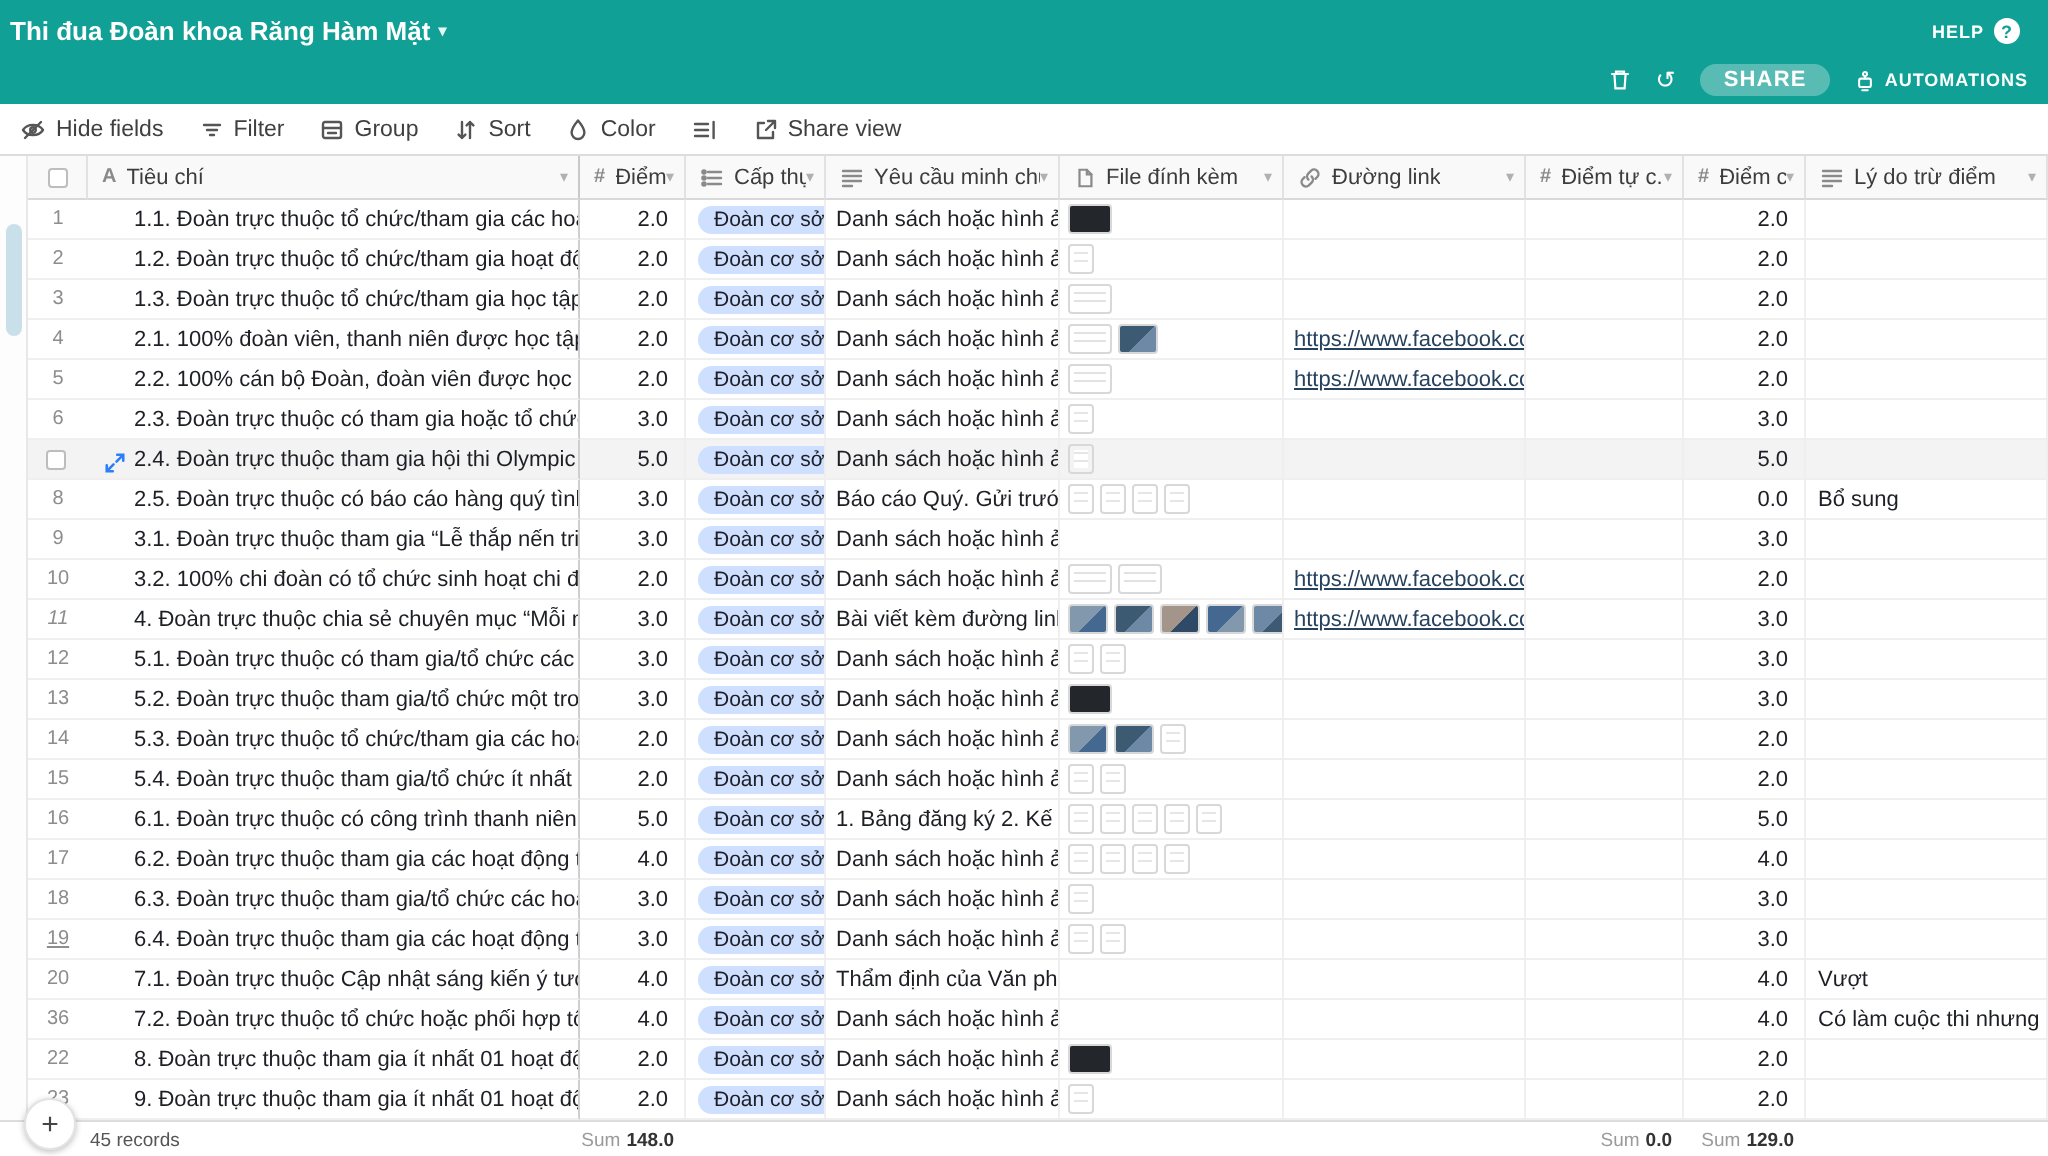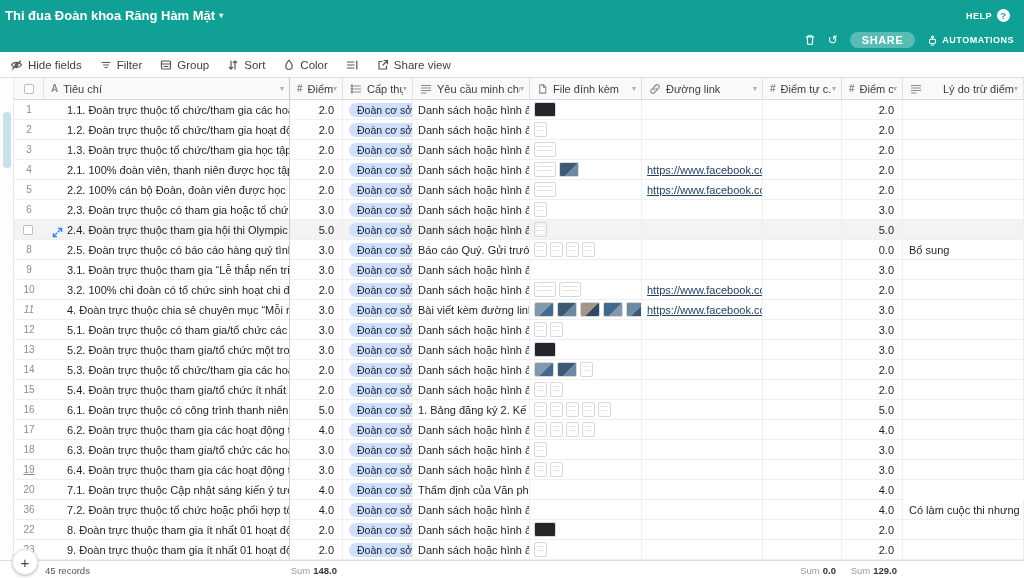--- a/index.html
+++ b/index.html
@@ -236,21 +236,21 @@
         </div>
         <div class="hcell" style="width: 121px;">
           <div class="colicon">
             <svg width="12" height="12" viewBox="0 0 12 12" fill="none" stroke="#8a8a8a" stroke-width="1.1">
               <line x1="1.5" y1="2.5" x2="10.5" y2="2.5"></line>
               <line x1="1.5" y1="5" x2="10.5" y2="5"></line>
               <line x1="1.5" y1="7.5" x2="10.5" y2="7.5"></line>
               <line x1="1.5" y1="10" x2="6" y2="10"></line>
             </svg>
           </div>
-          <div class="" style="overflow: hidden; margin-left: 16px;">Lý do trừ điểm</div>
+          <div class="" style="overflow: hidden;">Lý do trừ điểm</div>
           <div class="chev">▾</div>
         </div>
       </div>
     <div class="rows" id="rows">
         <div class="row">
           <div class="cell rownum" style="width: 30px;">1</div>
           <div class="cell fz" style="width: 246px; padding-left: 23px;">1.1. Đoàn trực thuộc tổ chức/tham gia các hoạt động tuyên t...</div>
           <div class="cell c-num" style="width: 53px;">2.0</div>
           <div class="cell" style="width: 70px; padding-left: 6px;">
             <div class="pill">Đoàn cơ sở</div>
@@ -589,20 +589,21 @@
           <div class="cell fz" style="width: 246px; padding-left: 23px;">7.1. Đoàn trực thuộc Cập nhật sáng kiến ý tưởng sáng tạo và...</div>
           <div class="cell c-num" style="width: 53px;">4.0</div>
           <div class="cell" style="width: 70px; padding-left: 6px;">
             <div class="pill">Đoàn cơ sở</div>
           </div>
           <div class="cell" style="width: 117px; padding-left: 5px;">Thẩm định của Văn phòng ...</div>
           <div class="cell" style="width: 112px; padding-left: 4px;"></div>
           <div class="cell" style="width: 121px; padding-left: 5px;"></div>
           <div class="cell c-num" style="width: 79px;"></div>
           <div class="cell c-num" style="width: 61px;">4.0</div>
+          <div class="cell" style="width: 121px; padding-left: 6px;">Vượt</div>
         </div>
         <div class="row">
           <div class="cell rownum" style="width: 30px;">36</div>
           <div class="cell fz" style="width: 246px; padding-left: 23px;">7.2. Đoàn trực thuộc tổ chức hoặc phối hợp tổ chức cuộc thi...</div>
           <div class="cell c-num" style="width: 53px;">4.0</div>
           <div class="cell" style="width: 70px; padding-left: 6px;">
             <div class="pill">Đoàn cơ sở</div>
           </div>
           <div class="cell" style="width: 117px; padding-left: 5px;">Danh sách hoặc hình ảnh (...</div>
           <div class="cell" style="width: 112px; padding-left: 4px;"></div>

